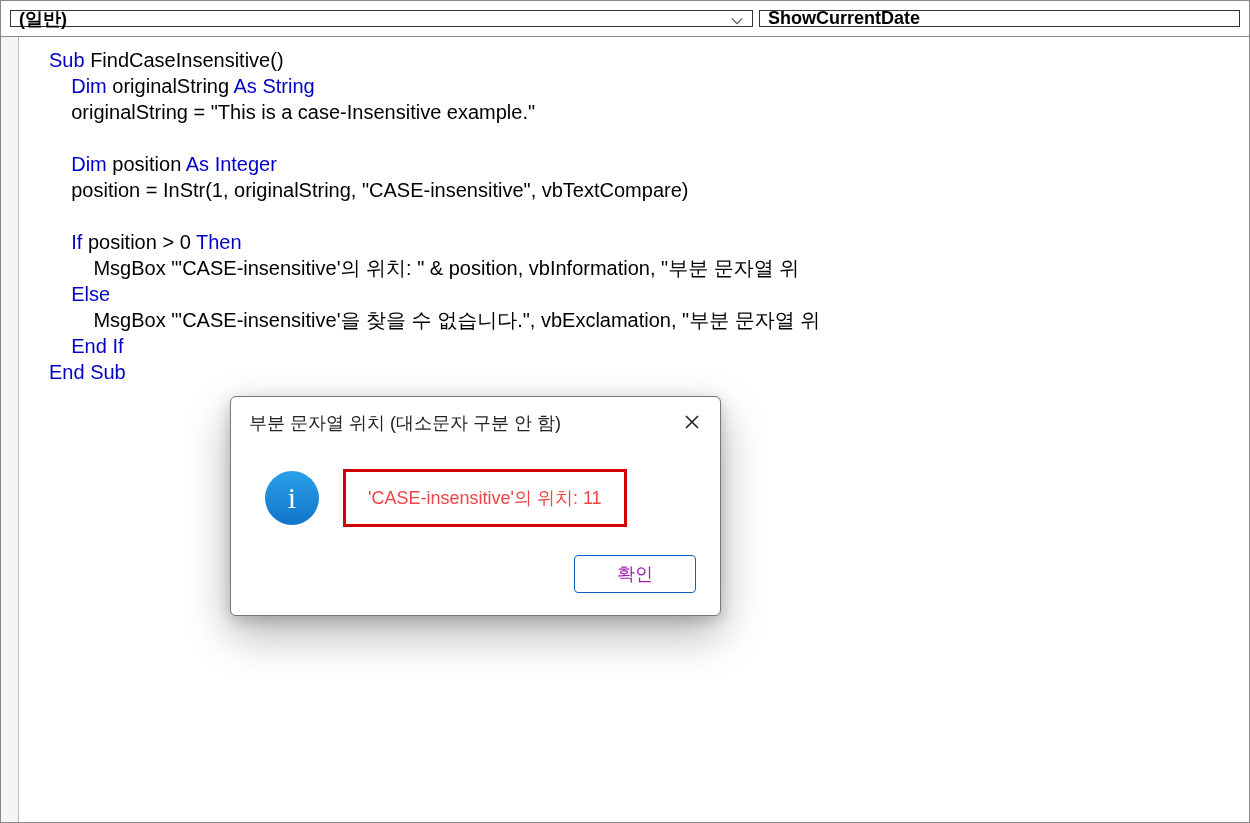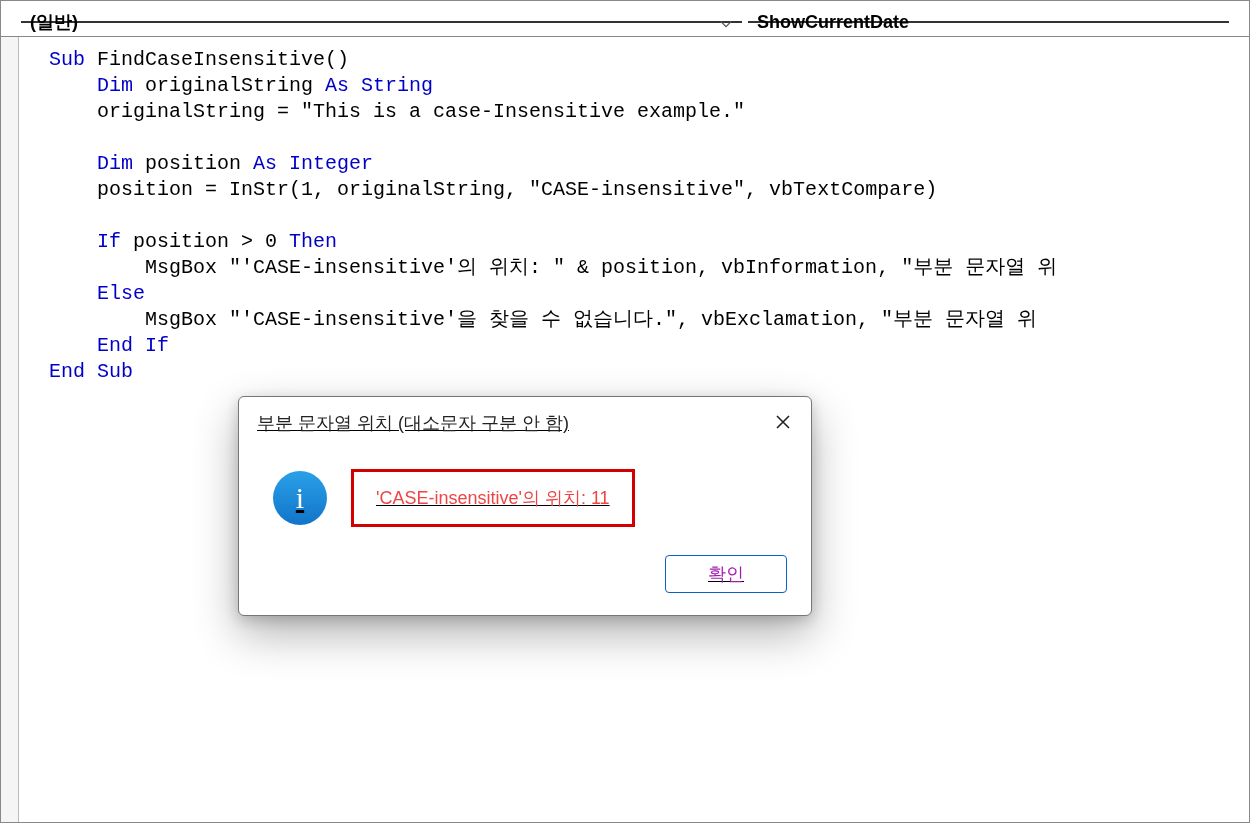--- a/index.html
+++ b/index.html
@@ -19,21 +19,21 @@
     background: #fff;
   }
   .top-bar {
     display: flex;
     height: 36px;
     border-bottom: 1px solid #888;
     background: #fff;
   }
   .dropdown {
     border: 1px solid #333;
-    margin: 20px;
+    margin: 9px;
     display: flex;
     align-items: center;
     justify-content: space-between;
     padding: 0 8px;
     font-size: 18px;
     font-weight: bold;
     background: #fff;
   }
   .dropdown.left {
     flex: 1;
@@ -55,39 +55,38 @@
     position: relative;
   }
   .gutter {
     width: 18px;
     background: #f5f5f5;
     border-right: 1px solid #bbb;
   }
   .code-pane {
     flex: 1;
     padding: 10px 0 0 30px;
-    font-family: Liberation Mono, monospace;
+    font-family: Liberation Sans, sans-serif;
     font-size: 20px;
     line-height: 26px;
     white-space: pre;
     color: #000;
     overflow: hidden;
     position: relative;
   }
   .kw { color: #0000c8; }
   .dialog {
     position: absolute;
-    left: 237px;
+    left: 229px;
     top: 395px;
-    width: 574px;
+    width: 491px;
     background: #fff;
     border: 1px solid #777;
     border-radius: 6px;
     box-shadow: 0 18px 45px rgba(0,0,0,0.30), 0 4px 14px rgba(0,0,0,0.18);
-    text-decoration: underline;
   }
   .dialog-title {
     display: flex;
     align-items: center;
     justify-content: space-between;
     padding: 12px 14px 10px 18px;
     font-size: 18px;
     color: #222;
   }
   .dialog-close {

